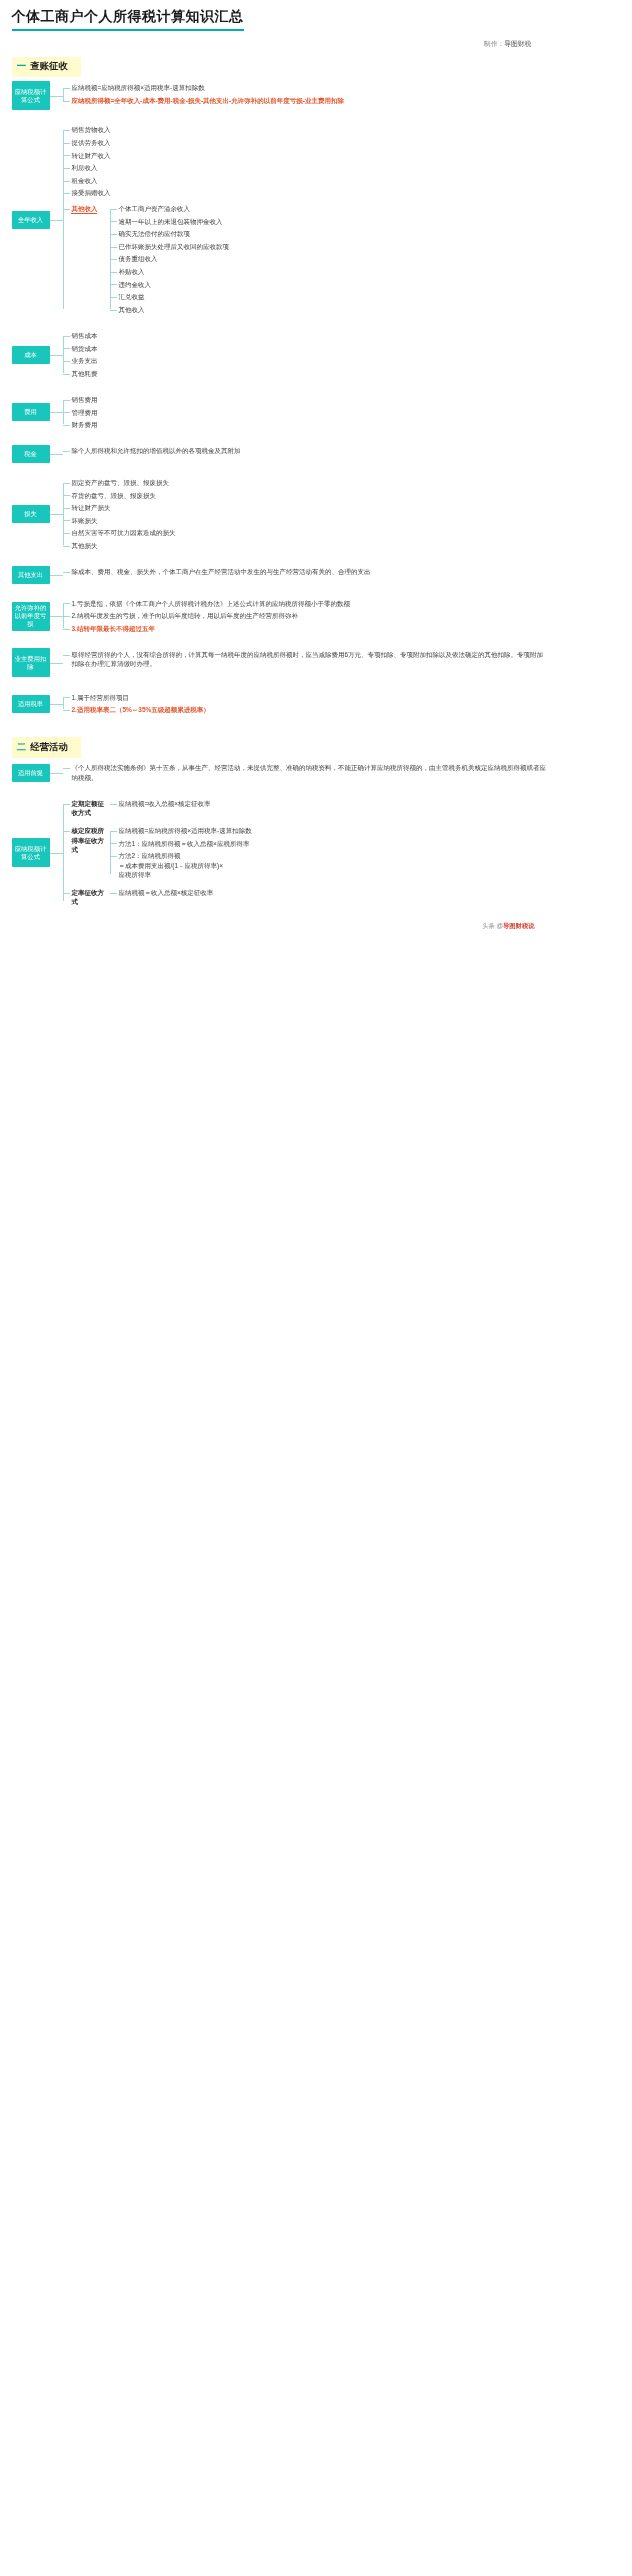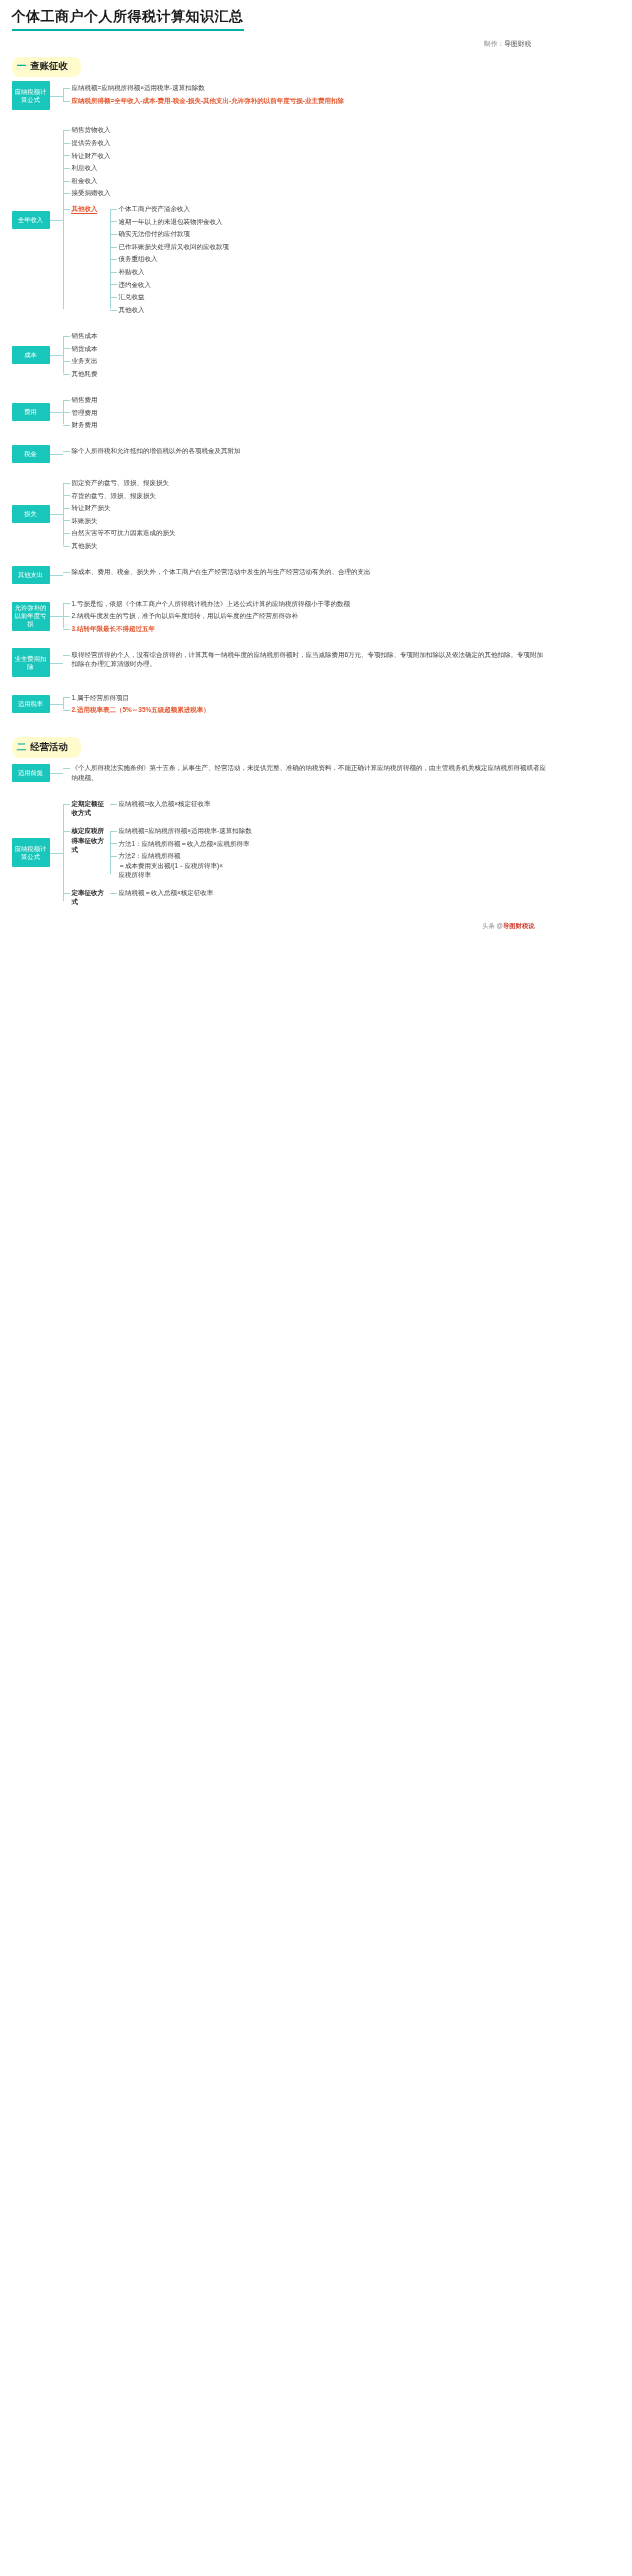--- a/index.html
+++ b/index.html
@@ -33,21 +33,20 @@
 
   
   .section-head {
     margin: 7.3px 0 4.2px 11.5px;
     display: inline-block;
     background: #fffbcc;
     padding: 3.7px 13.6px 3.7px 5.2px;
     font-size: 9.4px;
     font-weight: bold;
     color: #1b1b1b;
-    border-radius: 8px;
   }
   .section-head .num { color: #00a89e; margin-right: 4.2px; }
   .row {
     display: flex;
     align-items: flex-start;
     position: relative;
   }
 
   
   .node1 {

